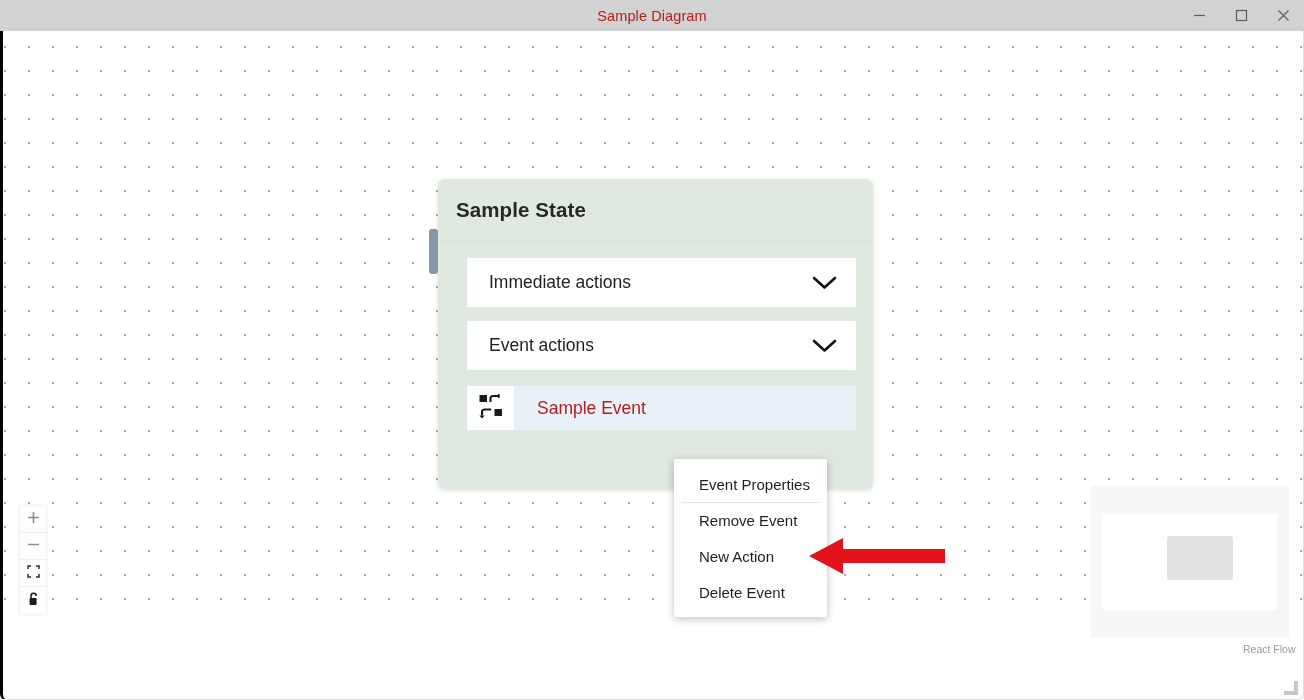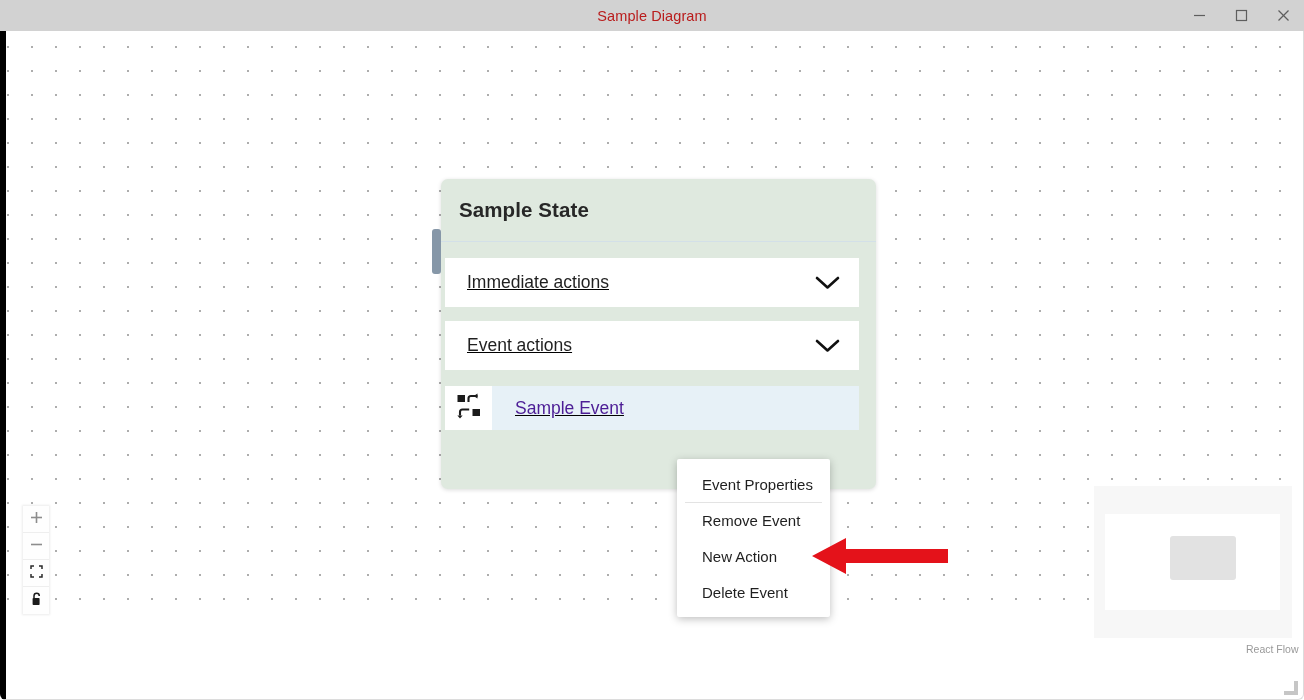--- a/index.html
+++ b/index.html
@@ -52,21 +52,21 @@
   }
   .winbtn svg { display: block; }
 
   
   .body-wrap {
     position: absolute;
     top: 31px; left: 0;
     width: 1304px;
     height: 669px;
     background: #ffffff;
-    border-left: 6px solid #000000;
+    border-left: 3px solid #000000;
     border-right: 1px solid #dcdcdc;
     border-bottom: 1px solid #dcdcdc;
     border-bottom-left-radius: 6px;
     border-bottom-right-radius: 6px;
     overflow: hidden;
   }
 
   .canvas {
     position: absolute;
     top: 0; left: 0;
@@ -105,22 +105,21 @@
     padding: 0 0 0 18px;
     border-bottom: 1px solid #d3e0e8;
   }
   .node-title {
     font-size: 20.5px;
     font-weight: bold;
     color: #272727;
     letter-spacing: 0.1px;
   }
   .node-body {
-    padding: 16px 17px 0 4px;
-    text-decoration: underline;
+    padding: 16px 17px 0 29px;
   }
 
   .accordion {
     background: #ffffff;
     height: 49px;
     display: flex;
     align-items: center;
     justify-content: space-between;
     padding: 0 18px 0 22px;
     margin-bottom: 14px;
@@ -146,21 +145,21 @@
   }
   .event-name-cell {
     flex: 1;
     background: #e7f1f7;
     display: flex;
     align-items: center;
     padding-left: 23px;
   }
   .event-name {
     font-size: 17.5px;
-    color: #4c1d95;
+    color: #b91c1c;
   }
 
   
   .ctxmenu {
     position: absolute;
     left: 671px;
     top: 428px;
     width: 153px;
     background: #ffffff;
     border-radius: 2px;

